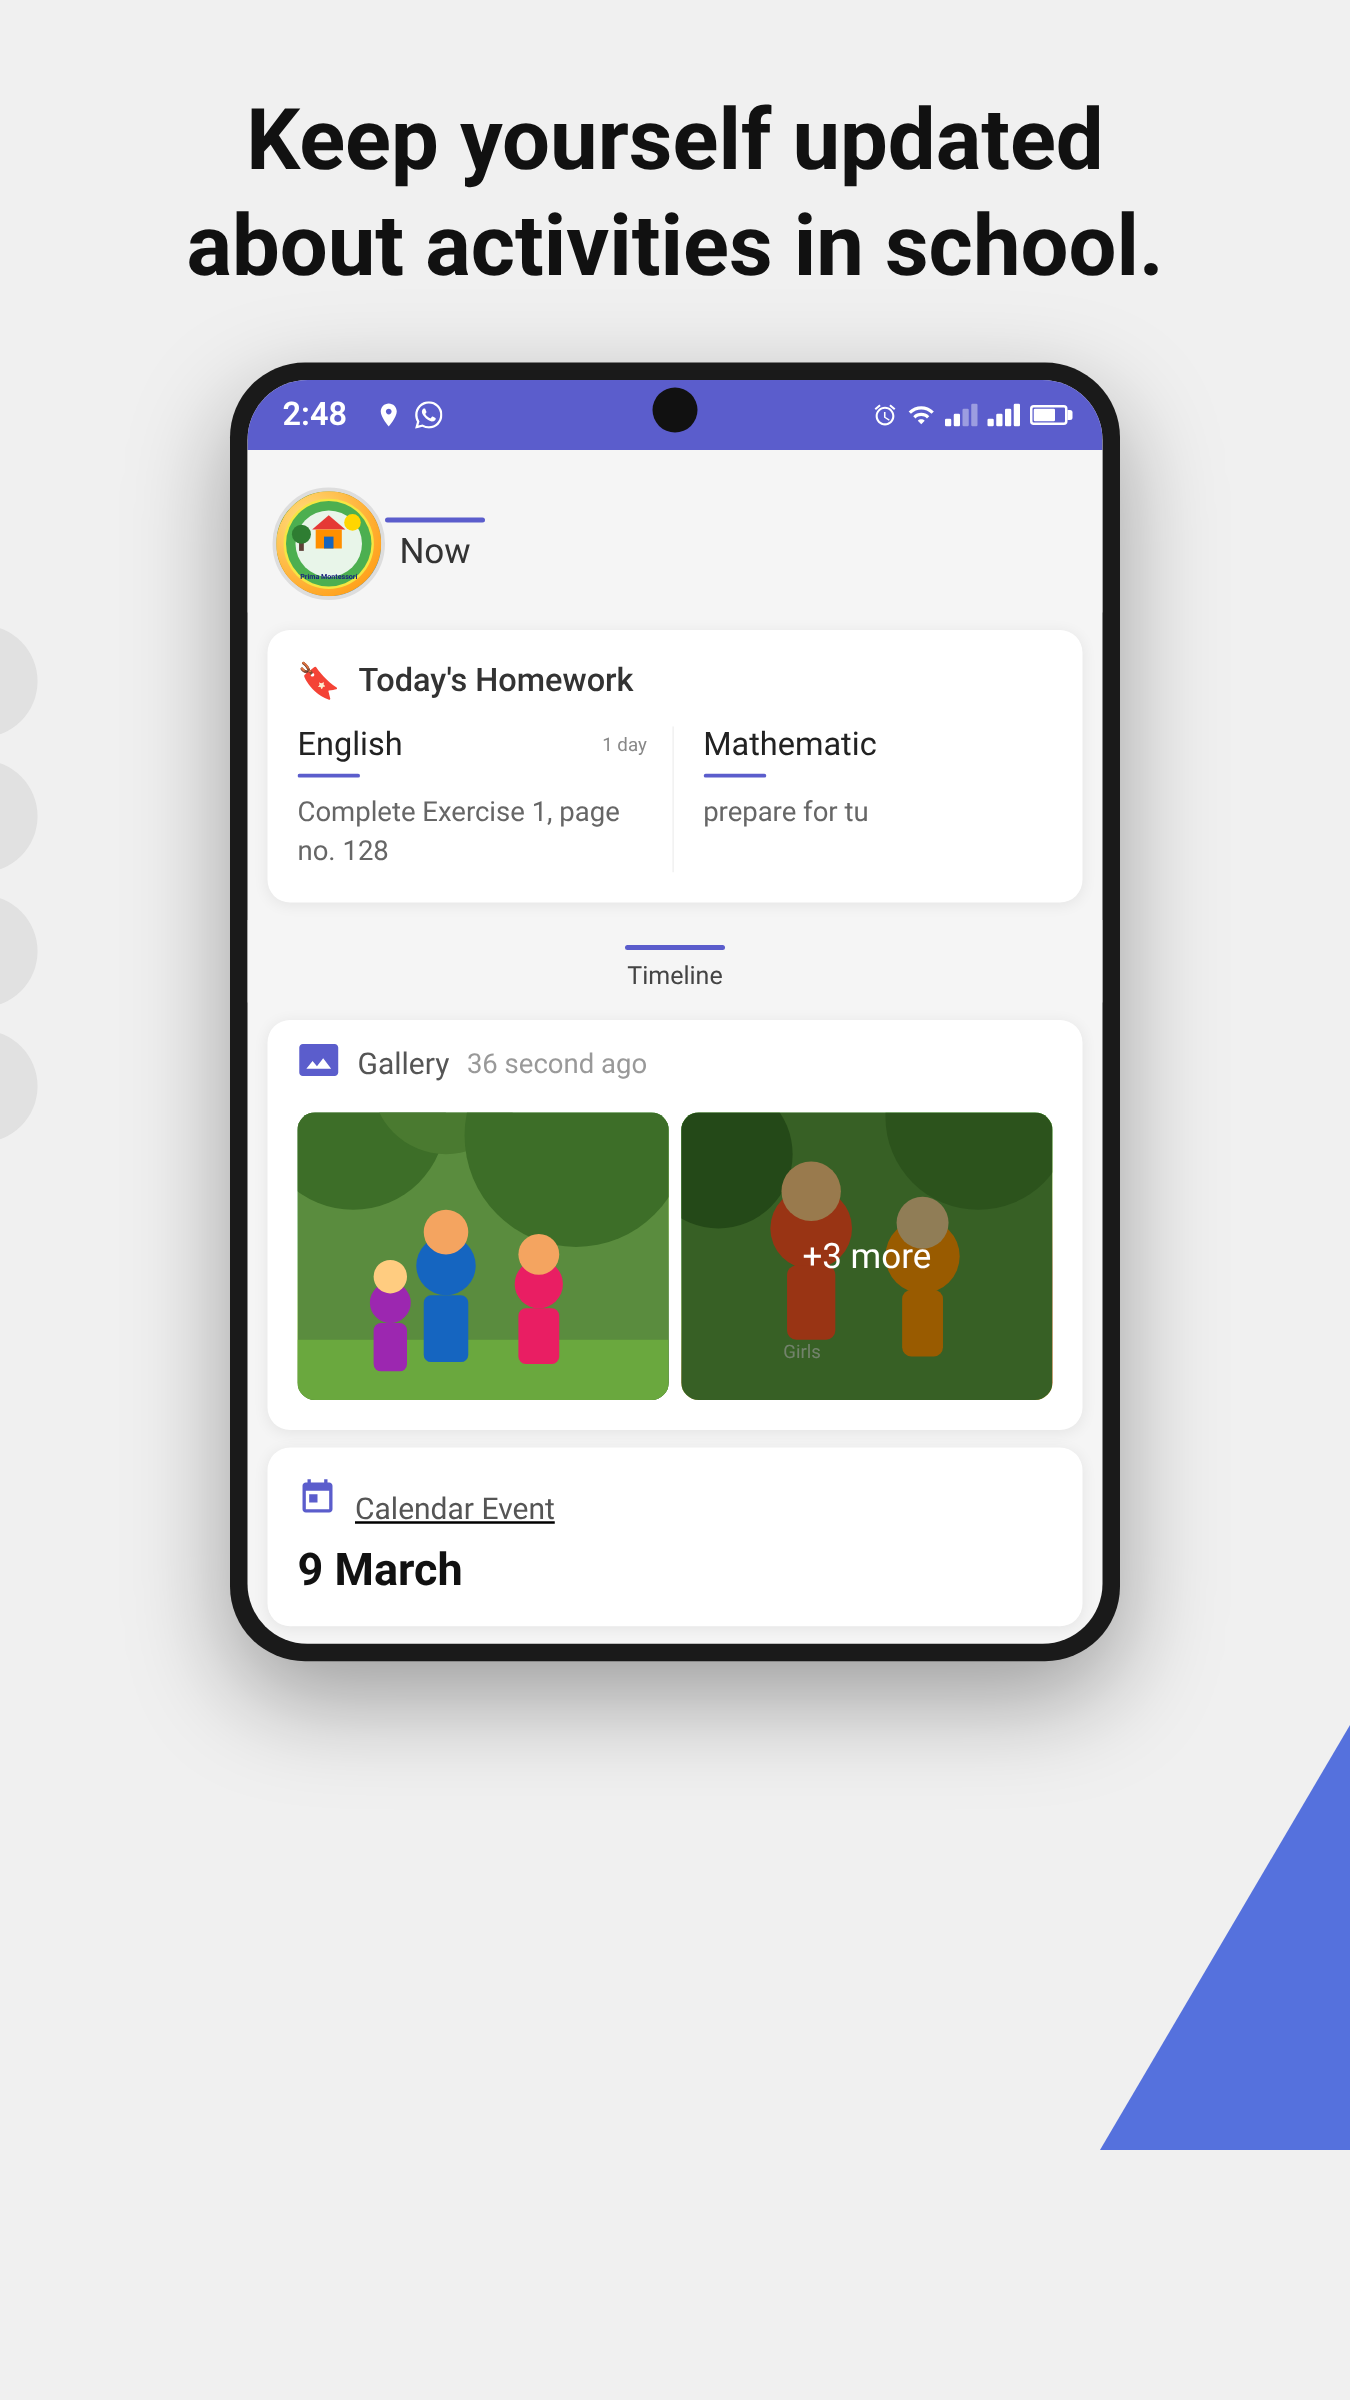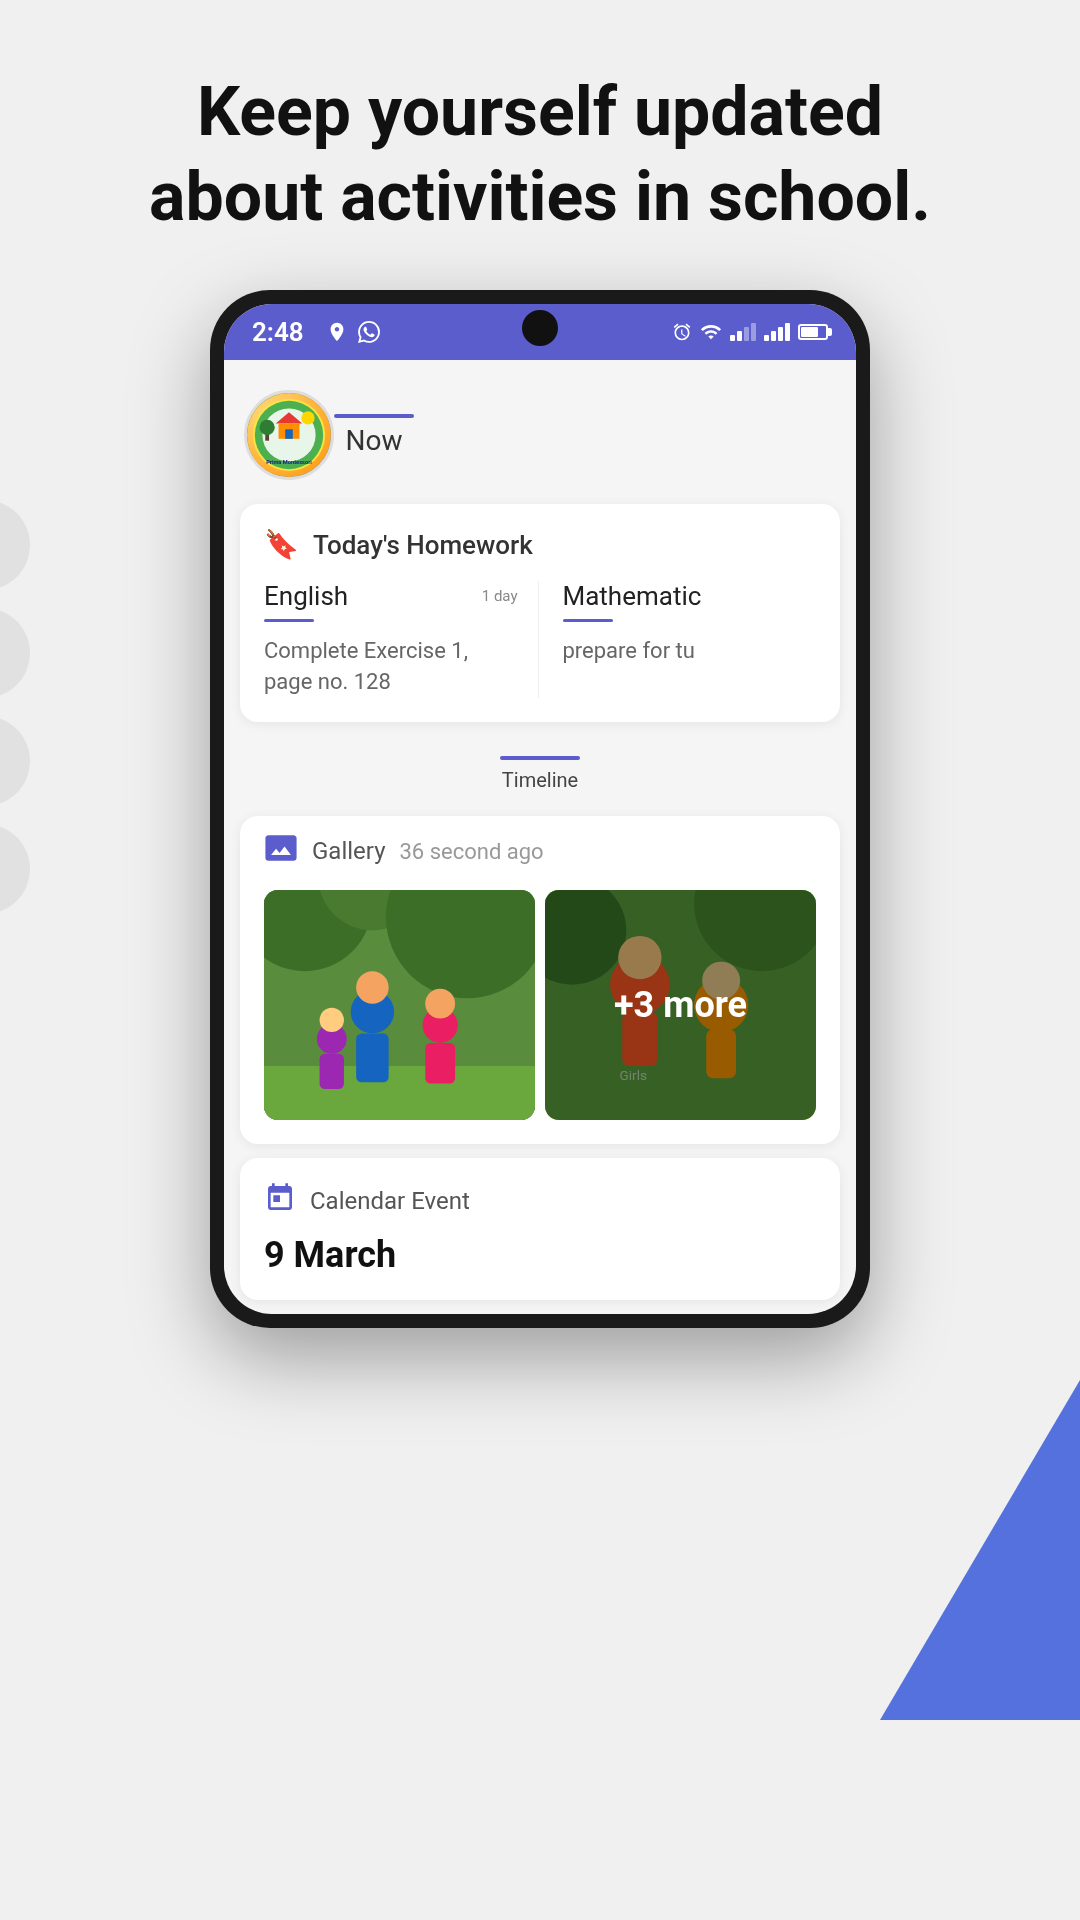--- a/index.html
+++ b/index.html
@@ -57,21 +57,21 @@
 
     
     .phone-wrapper {
       position: relative;
       z-index: 2;
       display: flex;
       justify-content: center;
     }
 
     .phone-frame {
-      width: 660px;
+      width: 712px;
       background: #1a1a1a;
       border-radius: 60px;
       padding: 14px;
       box-shadow: 0 30px 80px rgba(0,0,0,0.35);
     }
 
     .phone-screen {
       border-radius: 48px;
       overflow: hidden;
       background: #f5f5f5;
@@ -328,37 +328,38 @@
       position: absolute;
       inset: 0;
       background: rgba(0,0,0,0.4);
       display: flex;
       align-items: center;
       justify-content: center;
       border-radius: 14px;
     }
     .more-text {
       color: white;
-      font-size: 36px;
-      font-weight: 700;
+      font-size: 28px;
+      font-weight: 400;
     }
 
     
     .calendar-card {
       background: white;
       margin: 14px 16px;
       border-radius: 18px;
       padding: 24px;
       box-shadow: 0 2px 12px rgba(0,0,0,0.07);
     }
     .calendar-meta {
       display: flex;
-      align-items: center;
+      align-items: flex-end;
       gap: 14px;
       margin-bottom: 14px;
+      text-decoration: underline;
     }
     .calendar-icon {
       font-size: 26px;
       color: #5b5dcc;
     }
     .calendar-type {
       font-size: 24px;
       color: #555;
     }
     .calendar-date {

